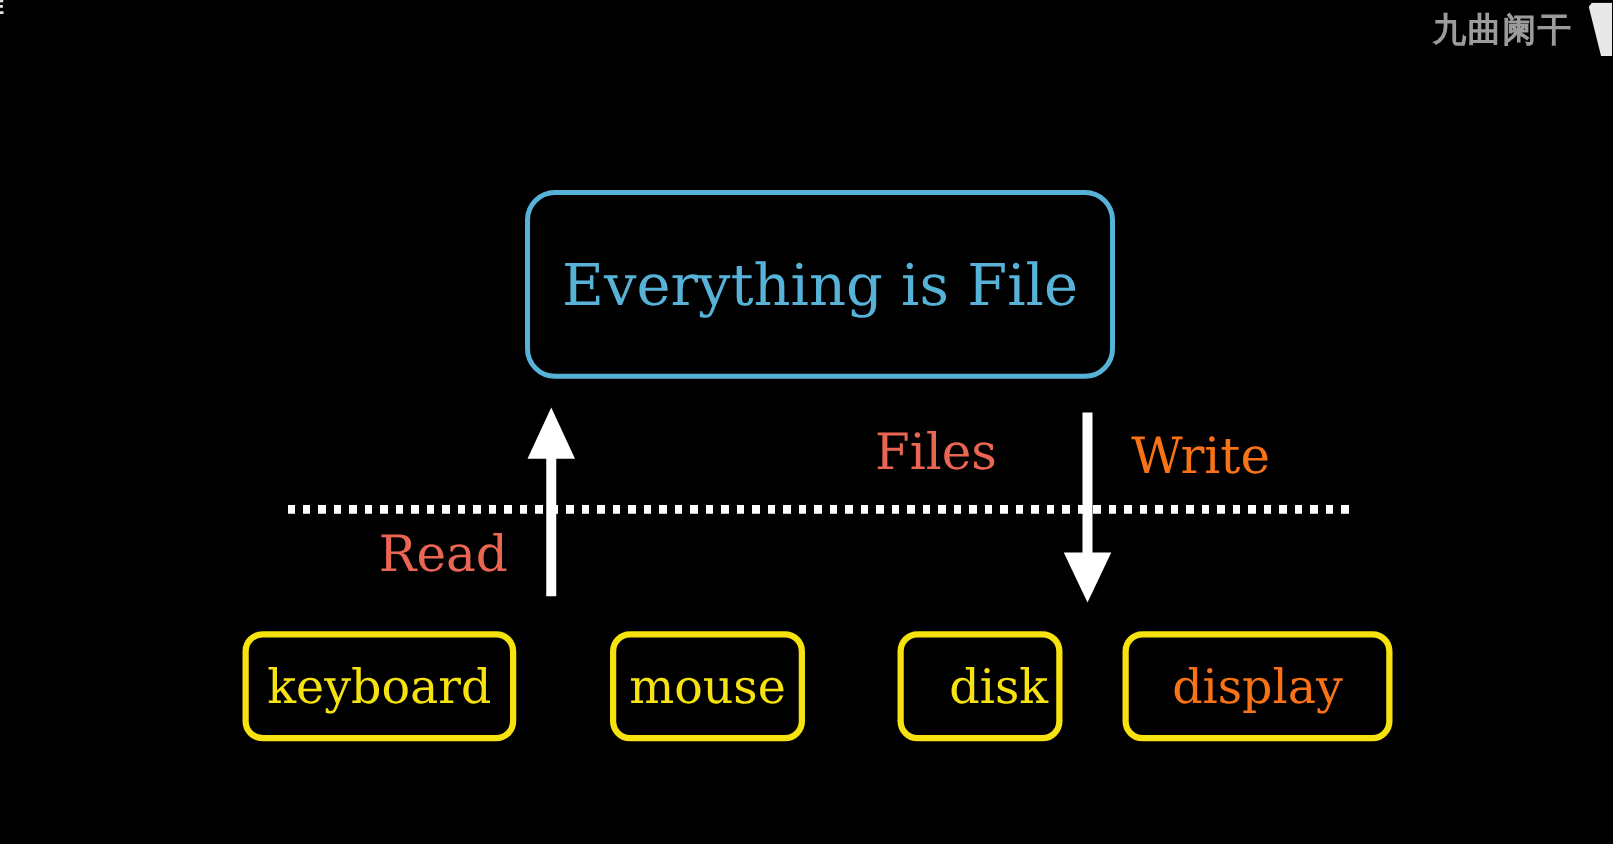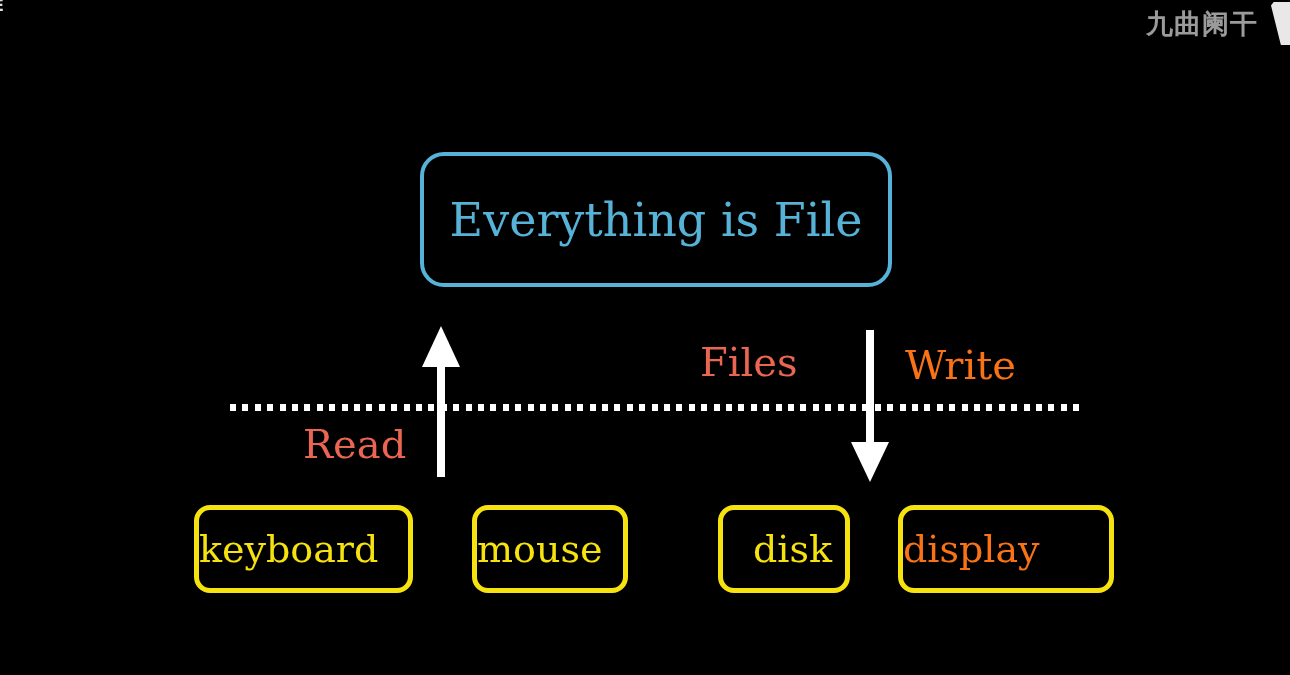--- a/index.html
+++ b/index.html
@@ -29,21 +29,21 @@
     font-family:"DejaVu Sans", sans-serif;
   }
   .watermark-logo {
     position:absolute; top:2px; right:0; width:19px; height:43px;
     background:#e8e8e8;
     clip-path:polygon(0 8%, 14% 0, 100% 0, 100% 100%, 52% 100%);
   }
 
   
   .main-box {
-    position:absolute; left:420px; top:152px; width:472px; height:135px;
+    position:absolute; left:420px; top:152px; width:472px; height:151px;
     box-sizing:border-box; border:4px solid; border-radius:24px;
     display:flex; align-items:center; justify-content:center;
     font-size:46px; white-space:nowrap;
   }
 
   
   .divider {
     position:absolute; left:230px; top:404px; width:853px; height:7px;
     background:repeating-linear-gradient(90deg, #ffffff 0 6px, transparent 6px 12.4px);
   }
@@ -63,21 +63,21 @@
   .flow-label { position:absolute; font-size:40px; line-height:1; white-space:nowrap; }
   .lbl-read   { left:303px; top:424px; }
   .lbl-input  { left:477px; top:424px; }
   .lbl-output { left:700px; top:342px; }
   .lbl-write  { left:905px; top:345px; }
 
   
   .device-box {
     position:absolute; top:505px; height:88px; box-sizing:border-box;
     border:5px solid; border-radius:16px;
-    display:flex; align-items:center; 
+    display:flex; align-items:center; justify-content:center;
     font-size:38px; white-space:nowrap;
   }
   .dev-keyboard { left:194px; width:219px; }
   .dev-mouse    { left:472px; width:156px; }
   .dev-disk     { left:718px; width:132px;padding-left:30px; }
   .dev-display  { left:898px; width:216px; }
 </style>
 </head>
 <body>
 
@@ -100,21 +100,21 @@
   <div class="arrow-part down-shaft"></div>
   <div class="arrow-part down-head"></div>
 
   <div class="flow-label lbl-read" style="color: rgb(234, 101, 82); text-align: center;">Read</div>
   <div class="flow-label lbl-output" style="color: rgb(234, 101, 82);">Files</div>
   <div class="flow-label lbl-write" style="color: #f97316;">Write</div>
 
   <div class="device-box dev-keyboard" style="border-color: rgb(245, 226, 14); color: rgb(245, 226, 14);">
     <span>keyboard</span>
   </div>
-  <div class="device-box dev-mouse" style="border-color: rgb(245, 226, 14); color: rgb(245, 226, 14);">
+  <div class="device-box dev-mouse" style="border-color: rgb(245, 226, 14); color: rgb(245, 226, 14); margin-left: 16px;">
     <span>mouse</span>
   </div>
   <div class="device-box dev-disk" style="border-color: rgb(245, 226, 14); color: rgb(245, 226, 14);">
     <span>disk</span>
   </div>
   <div class="device-box dev-display" style="border-color: rgb(245, 226, 14); color: #f97316;">
     <span>display</span>
   </div>
 
 </div>

